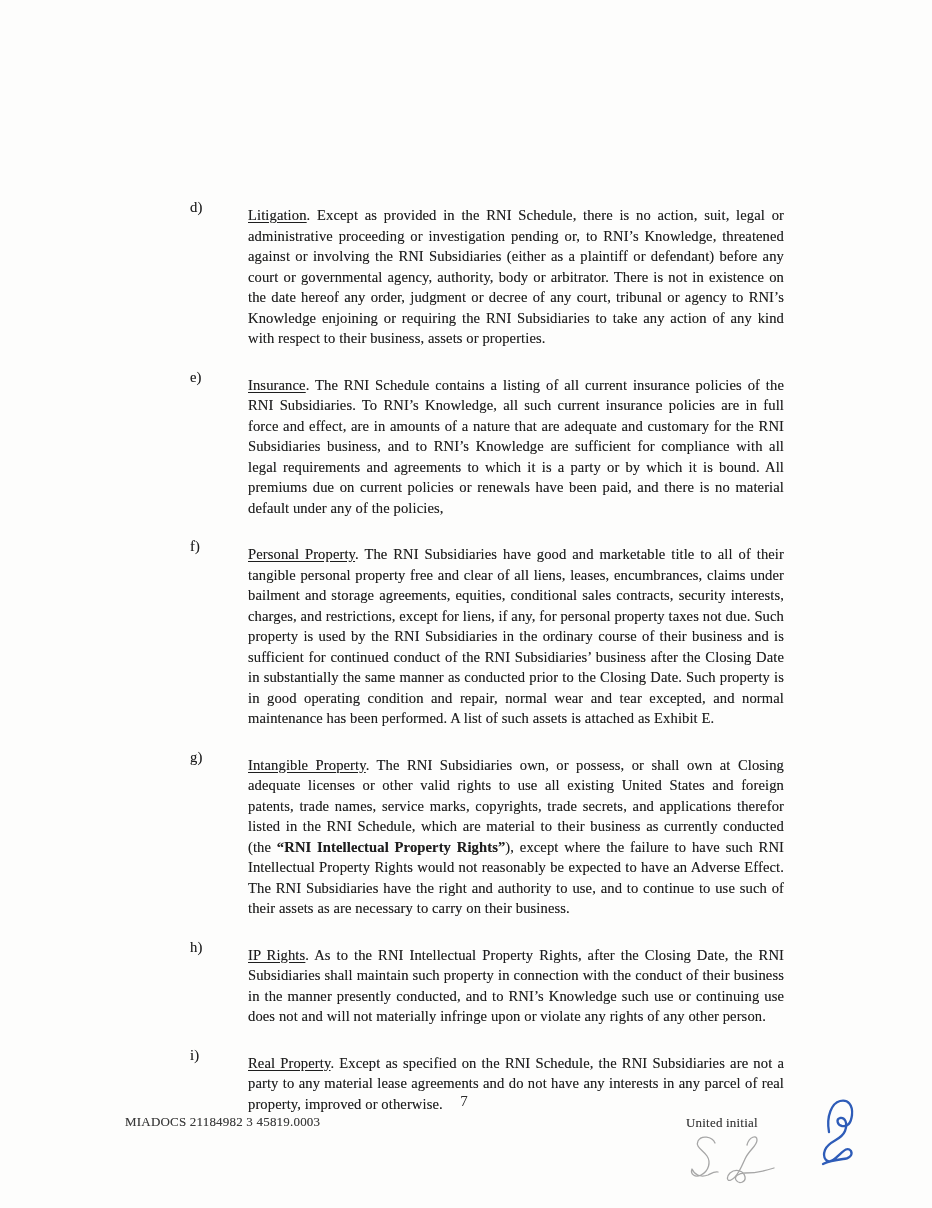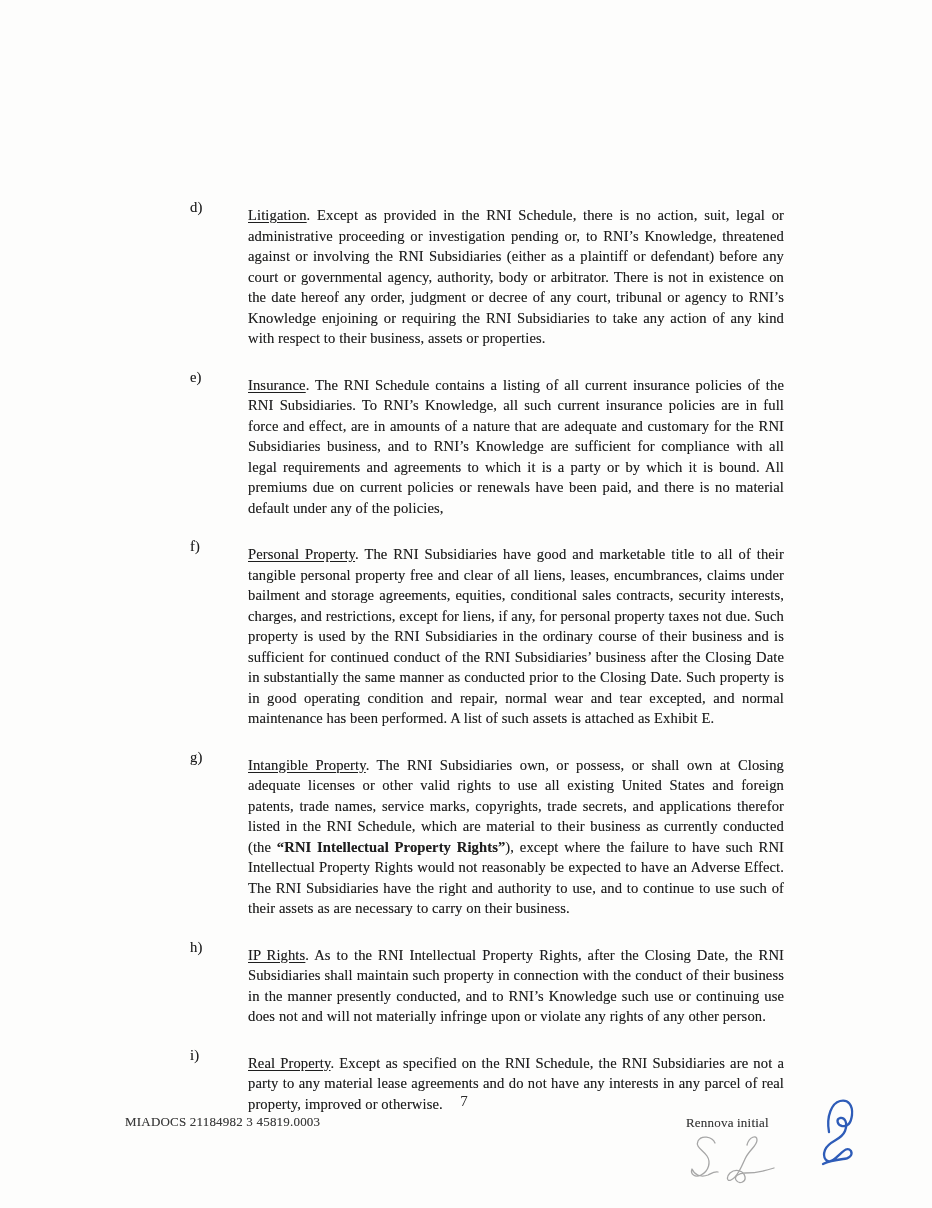--- a/index.html
+++ b/index.html
@@ -83,21 +83,21 @@
       <div class="para">
         <span class="para-label">i)</span>
         <p class="para-text"><span class="seg-u">Real Property</span><span>. Except as specified on the RNI Schedule, the RNI Subsidiaries are not a party to any material lease agreements and do not have any interests in any parcel of real property, improved or otherwise.</span></p>
       </div>
     </main>
 
   <div class="page-number">7</div>
 
   <div class="footer-text doc-id">MIADOCS 21184982 3 45819.0003</div>
   <div class="footer-text vmcs-label">VMCS initial</div>
-  <div class="footer-text rennova-label">Rennova initial</div>
+  <div class="footer-text rennova-label">United initial</div>
 
   <div class="sig-gray" title="">
     <svg width="92" height="64" viewBox="0 0 92 64">
       <g fill="none" stroke="#a6a6a6" stroke-width="1.3" stroke-linecap="round" stroke-linejoin="round">
         <path d="M27 11 C 24 4, 13 3, 10 9 C 7 15, 15 18, 19 24 C 23 30, 21 39, 13 43 C 7 46, 2 42, 4 37 C 6 42, 12 46, 20 43 C 24 41, 27 39, 30 40"></path>
         <path d="M59 13 C 61 5, 69 2, 69 8 C 69 14, 61 18, 57 27 C 53 36, 49 45, 43 48 C 39 50, 38 45, 42 41 C 48 36, 56 39, 57 45 C 58 50, 51 53, 48 48 C 46 45, 50 41, 57 41 C 67 41, 77 39, 86 36"></path>
       </g>
     </svg>
   </div>
 

